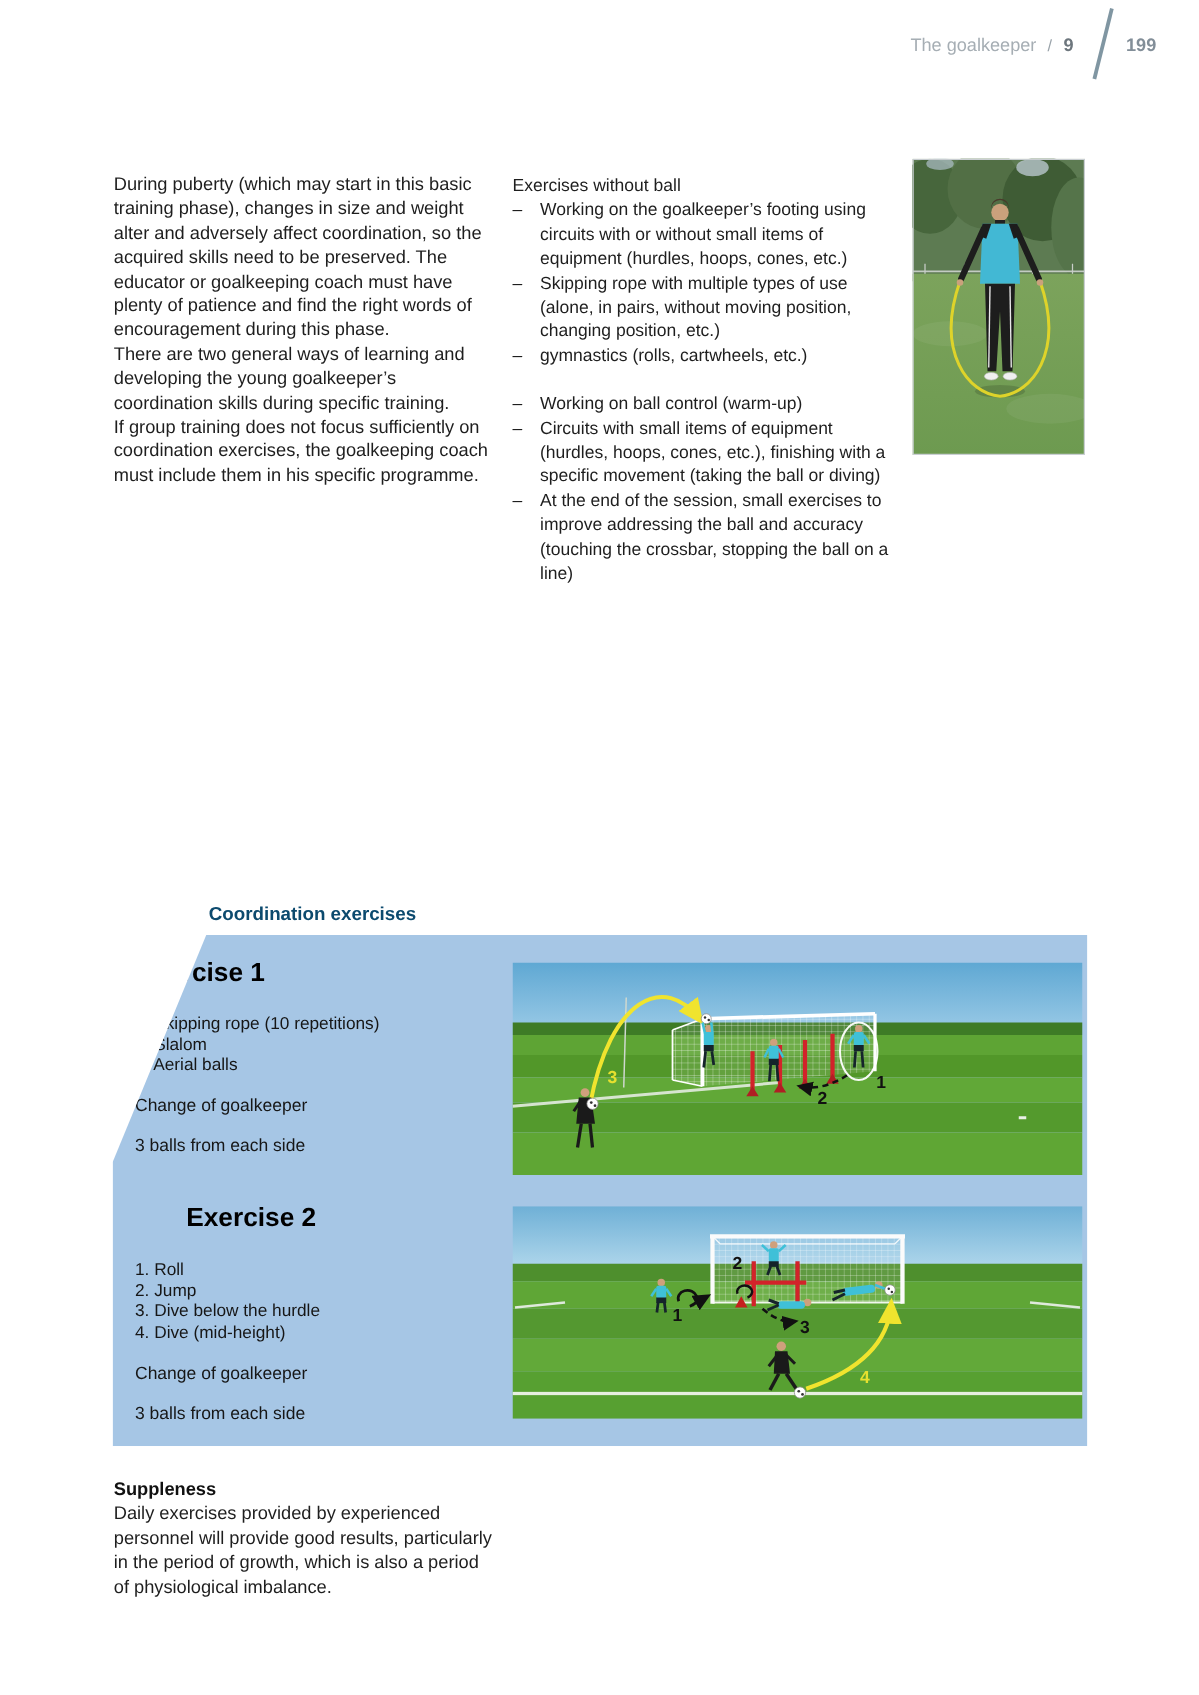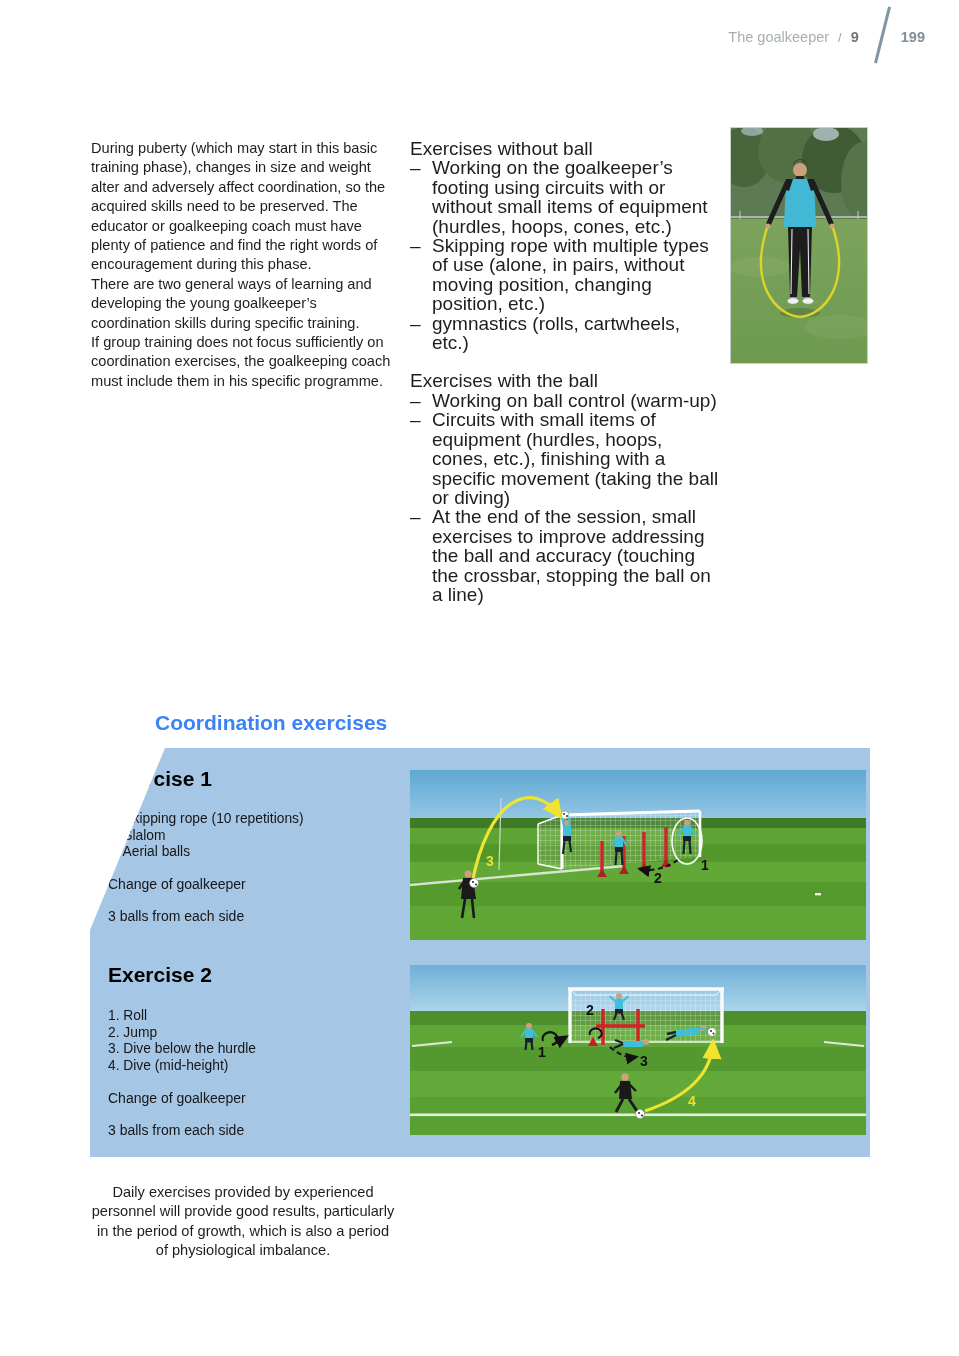--- a/index.html
+++ b/index.html
@@ -10,44 +10,44 @@
   .hdr-section{color:#a6aeb4;}
   .hdr-sep{color:#9aa3aa;font-size:13px;}
   .hdr-chapter{color:#6d767d;font-weight:bold;}
   .hdr-spacer{width:24px;}
   .hdr-page{color:#828e98;font-weight:bold;}
   .hdr-slash{position:absolute;left:881px;top:6px;width:3px;height:58px;background:#8096a2;transform:rotate(14deg);}
   
   .col-left{position:absolute;left:91px;top:139px;width:304px;font-size:14.6px;line-height:19.4px;color:#1e1e1e;}
   .col-left h3{margin:0;font-size:14.6px;line-height:19.4px;font-weight:bold;color:#111;}
   .col-left p{margin:0;}
-  .col-right{position:absolute;left:410px;top:139px;width:312px;font-size:19px;line-height:19.4px;color:#1e1e1e;}
+  .col-right{position:absolute;left:410px;top:139px;width:312px;font-size:14px;line-height:19.4px;color:#1e1e1e;}
   .list-title{margin:0;}
   ul.dash-list{margin:0 0 19px 0;padding:0;list-style:none;}
   ul.dash-list li{display:flex;}
   .dash{width:22px;flex:none;}
   .li-text{flex:1;}
   
   .photo{position:absolute;left:730px;top:127px;width:138px;height:237px;margin:0;}
   .photo svg{display:block;}
   
-  .panel-heading{position:absolute;left:155px;top:711px;margin:0;font-size:21px;font-weight:bold;color:#3b82f6;}
+  .panel-heading{position:absolute;left:155px;top:711px;margin:12px;font-size:15px;font-weight:bold;color:#0c4a6e;}
   .blue-panel{position:absolute;left:90px;top:748px;width:780px;height:409px;background:#a6c6e5;
               clip-path:polygon(75px 0,780px 0,780px 409px,0 409px,0 182px);}
   .ex-title{position:absolute;left:18px;margin:0;font-size:21px;font-weight:bold;color:#000;}
   .ex-steps{position:absolute;left:18px;font-size:13.8px;line-height:16.6px;color:#161616;}
   .ex-note{position:absolute;left:18px;font-size:14px;color:#161616;}
   .illus{position:absolute;left:320px;width:456px;height:170px;}
   .illus svg{display:block;}
   #ex1-title{top:19px;} #ex1-steps{top:63px;} #ex1-note1{top:128px;} #ex1-note2{top:160px;} #illus1{top:22px;}
-  #ex2-title{top:215px;} #ex2-steps{top:260px;} #ex2-note1{top:342px;} #ex2-note2{top:374px;} #illus2{top:217px;}
+  #ex2-title{top:215px;margin-left:41px;} #ex2-steps{top:260px;} #ex2-note1{top:342px;} #ex2-note2{top:374px;} #illus2{top:217px;}
   
   .suppleness{position:absolute;left:91px;top:1183px;width:304px;font-size:14.6px;line-height:19.4px;color:#1e1e1e;}
   .suppleness h3{margin:0;font-size:14.6px;line-height:19.4px;font-weight:bold;color:#111;}
-  .suppleness p{margin:0;text-align:center;}
+  .suppleness p{margin:0;}
   svg text{font-family:"Liberation Sans",sans-serif;}
 </style>
 </head>
 <body>
 
 <div class="page">
 
   <div class="pagehead">
     <span class="hdr-section">The goalkeeper</span>
     <span class="hdr-sep">/</span>
@@ -72,21 +72,20 @@
       </li>
       <li>
         <span class="dash">–</span>
         <span class="li-text">Skipping rope with multiple types of use (alone, in pairs, without moving position, changing position, etc.)</span>
       </li>
       <li>
         <span class="dash">–</span>
         <span class="li-text">gymnastics (rolls, cartwheels, etc.)</span>
       </li>
     </ul>
-    <p class="list-title">Exercises with the ball</p>
     <ul class="dash-list">
       <li>
         <span class="dash">–</span>
         <span class="li-text">Working on ball control (warm-up)</span>
       </li>
       <li>
         <span class="dash">–</span>
         <span class="li-text">Circuits with small items of equipment (hurdles, hoops, cones, etc.), finishing with a specific movement (taking the ball or diving)</span>
       </li>
       <li>
@@ -363,16 +362,17 @@
         <path d="M235,146 Q300,124 303,78" fill="none" stroke="#f0e42e" stroke-width="3.2" marker-end="url(#d2ay)"></path>
         <text x="128" y="92" font-size="14" font-weight="bold" fill="#111">1</text>
         <text x="176" y="50" font-size="14" font-weight="bold" fill="#111">2</text>
         <text x="230" y="101" font-size="14" font-weight="bold" fill="#111">3</text>
         <text x="278" y="141" font-size="14" font-weight="bold" fill="#e6e02f">4</text>
       </svg>
     </div>
   </div>
 
   <section class="suppleness">
+    <h3>Suppleness</h3>
     <p>Daily exercises provided by experienced personnel will provide good results, particularly in the period of growth, which is also a period of physiological imbalance.</p>
   </section>
 
 </div>
 
 </body></html>

